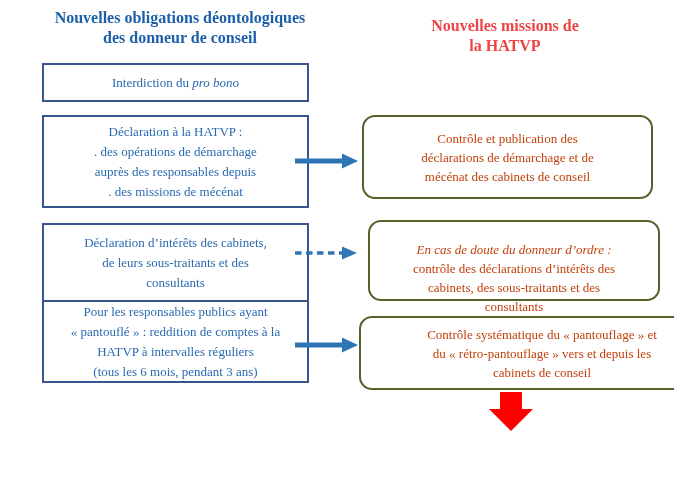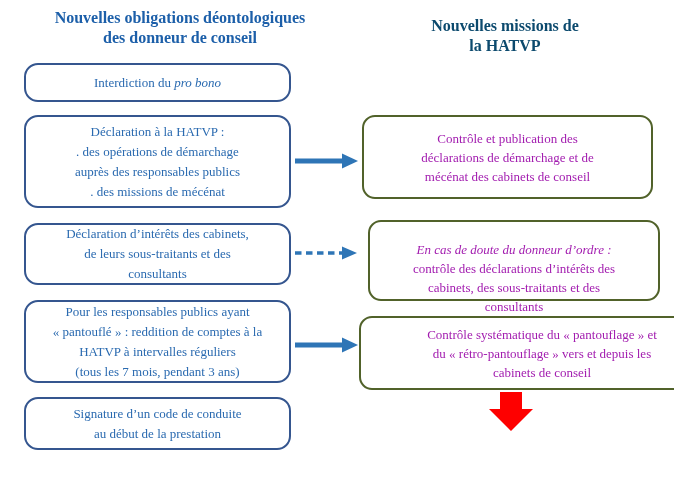--- a/index.html
+++ b/index.html
@@ -12,52 +12,52 @@
   }
   .heading{
     position:absolute;
     font-weight:bold;
     font-size:16px;
     line-height:20px;
     text-align:center;
     white-space:pre-line;
   }
   .left-heading{left:10px;top:8px;width:340px;color:#1c5fa9;}
-  .right-heading{left:395px;top:16px;width:220px;color:#0c4a6e;}
+  .right-heading{left:395px;top:16px;width:220px;color:#ef4444;}
 
   .box{
     position:absolute;
     box-sizing:border-box;
     display:flex;
     align-items:center;
     justify-content:center;
     text-align:center;
     background:#ffffff;
   }
   .lbox{
-    left:24px;width:267px;
+    left:42px;width:267px;
     border:2px solid #35568f;
-    border-radius:14px;
+    border-radius:0;
     color:#2a6ab0;
     font-size:13px;
     line-height:20px;
     padding:2px 5px;
   }
   .rbox{
     border:2px solid #51622a;
     border-radius:13px;
-    color:#a21caf;
+    color:#c2410c;
     font-size:13px;
     line-height:19px;
     padding:2px 5px;
   }
   .lines{white-space:pre-line;}
   .b1{top:63px;height:39px;}
   .b2{top:115px;height:93px;}
-  .b3{top:223px;height:62px;}
+  .b3{top:223px;height:79px;}
   .b4{top:300px;height:83px;}
   .b5{top:397px;height:53px;}
   .r1{left:362px;top:115px;width:291px;height:84px;}
   .r2{left:368px;top:220px;width:292px;height:81px;}
   .r3{left:359px;top:316px;width:366px;height:74px;}
   .r2 i{display:block;white-space:pre-line;margin-top:34px;}
   .arrow{position:absolute;left:294px;width:66px;height:18px;}
   .a1{top:152px;}
   .a2{top:244px;}
   .a3{top:336px;}
@@ -84,41 +84,37 @@
   <div class="heading right-heading">Nouvelles missions de
 la HATVP</div>
 
   <div class="box lbox b1">
     <span><span>Interdiction du </span><i>pro bono</i></span>
   </div>
 
   <div class="box lbox b2">
     <span class="lines">Déclaration à la HATVP :
 . des opérations de démarchage
-auprès des responsables publics
+auprès des responsables depuis
 . des missions de mécénat</span>
   </div>
 
   <div class="box lbox b3">
     <span class="lines">Déclaration d’intérêts des cabinets,
 de leurs sous-traitants et des
 consultants</span>
   </div>
 
   <div class="box lbox b4">
     <span class="lines">Pour les responsables publics ayant
 « pantouflé » : reddition de comptes à la
 HATVP à intervalles réguliers
-(tous les 7 mois, pendant 3 ans)</span>
+(tous les 6 mois, pendant 3 ans)</span>
   </div>
 
-  <div class="box lbox b5">
-    <span class="lines">Signature d’un code de conduite
-au début de la prestation</span>
-  </div>
 
   <div class="box rbox r1">
     <span class="lines">Contrôle et publication des
 déclarations de démarchage et de
 mécénat des cabinets de conseil</span>
   </div>
 
   <div class="box rbox r2">
     <span><i>En cas de doute du donneur d’ordre :</i><span class="lines">contrôle des déclarations d’intérêts des
 cabinets, des sous-traitants et des

